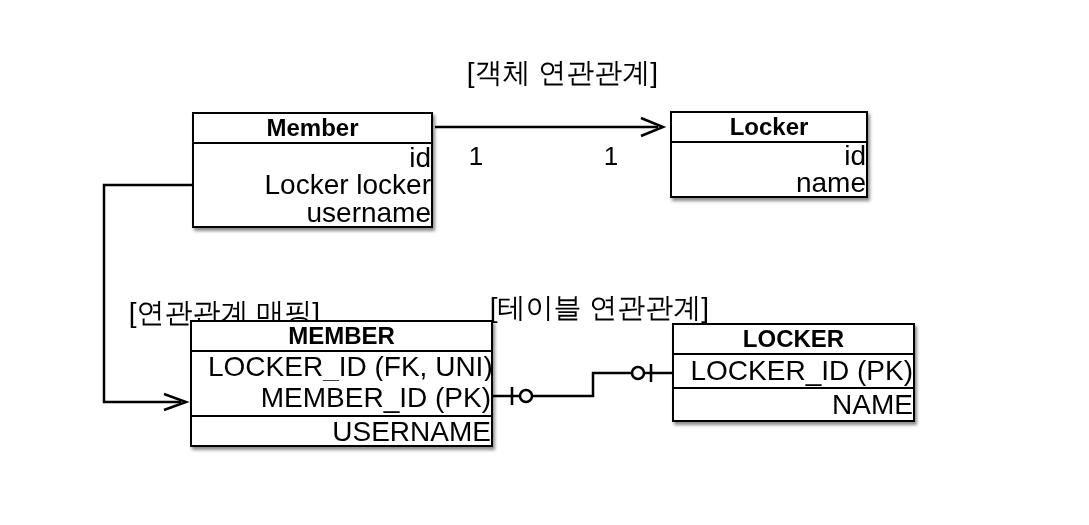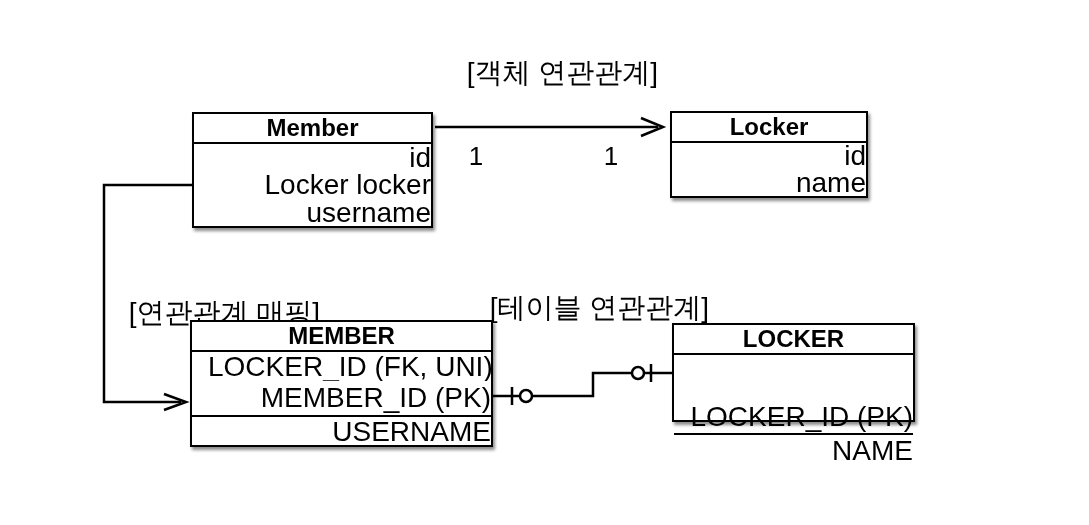--- a/index.html
+++ b/index.html
@@ -63,21 +63,21 @@
   }
   .uml-row.bold{font-weight:normal;}
   .uml-row.divided{border-bottom:2.5px solid var(--line);}
 
   
   .member-class .uml-row{height:27.3px;line-height:27.3px;}
   .locker-class .uml-row{height:26.5px;line-height:26.5px;}
   .member-table .uml-row{height:29px;line-height:29px;}
   .member-table .uml-row.first{height:34px;line-height:34px;}
   .locker-table .uml-row{height:31px;line-height:31px;}
-  .locker-table .uml-row.first{height:32px;line-height:32px;margin-top:46px;}
+  .locker-table .uml-row.first{height:32px;line-height:32px;}
 </style>
 </head>
 <body>
 
 <div class="canvas">
 
   <svg class="overlay" viewBox="0 0 1089 525">
 
     <path class="ln" d="M435 127 H658"></path>
     <path class="ln" d="M641 118 L663 127 L641 136"></path>

